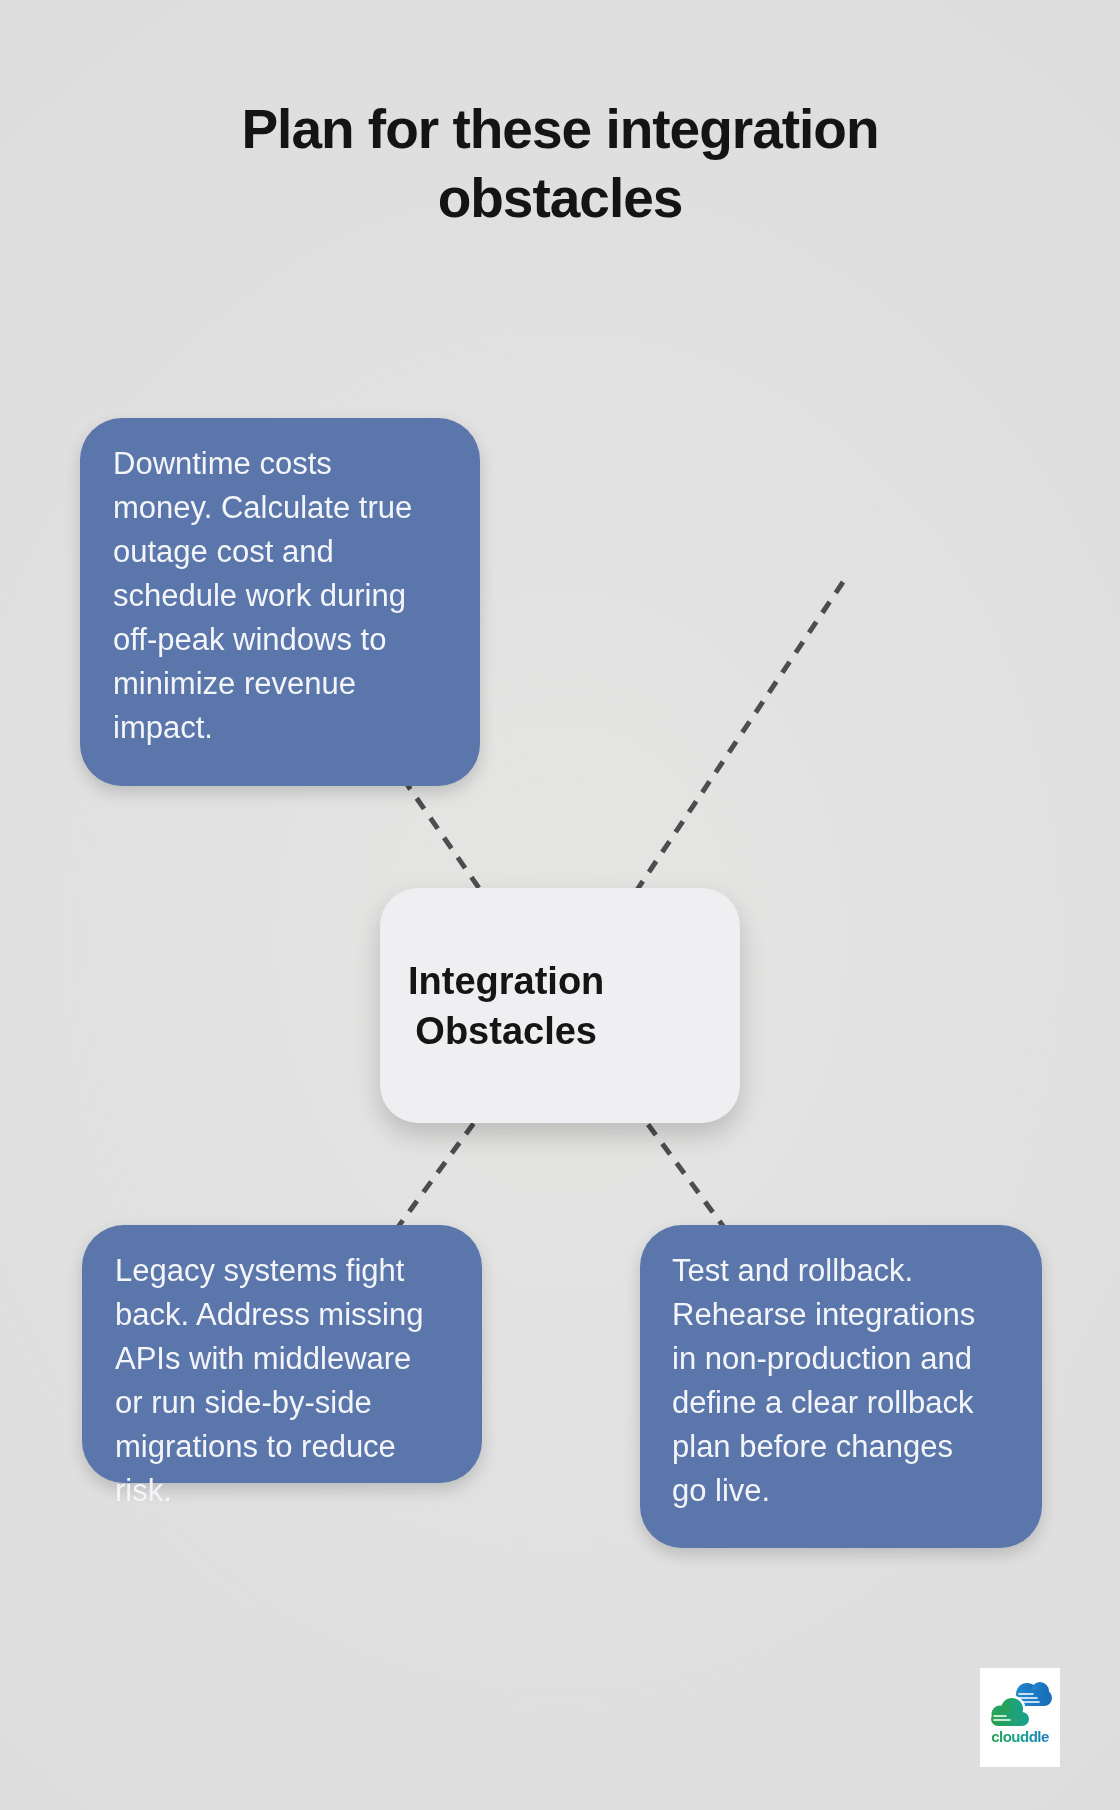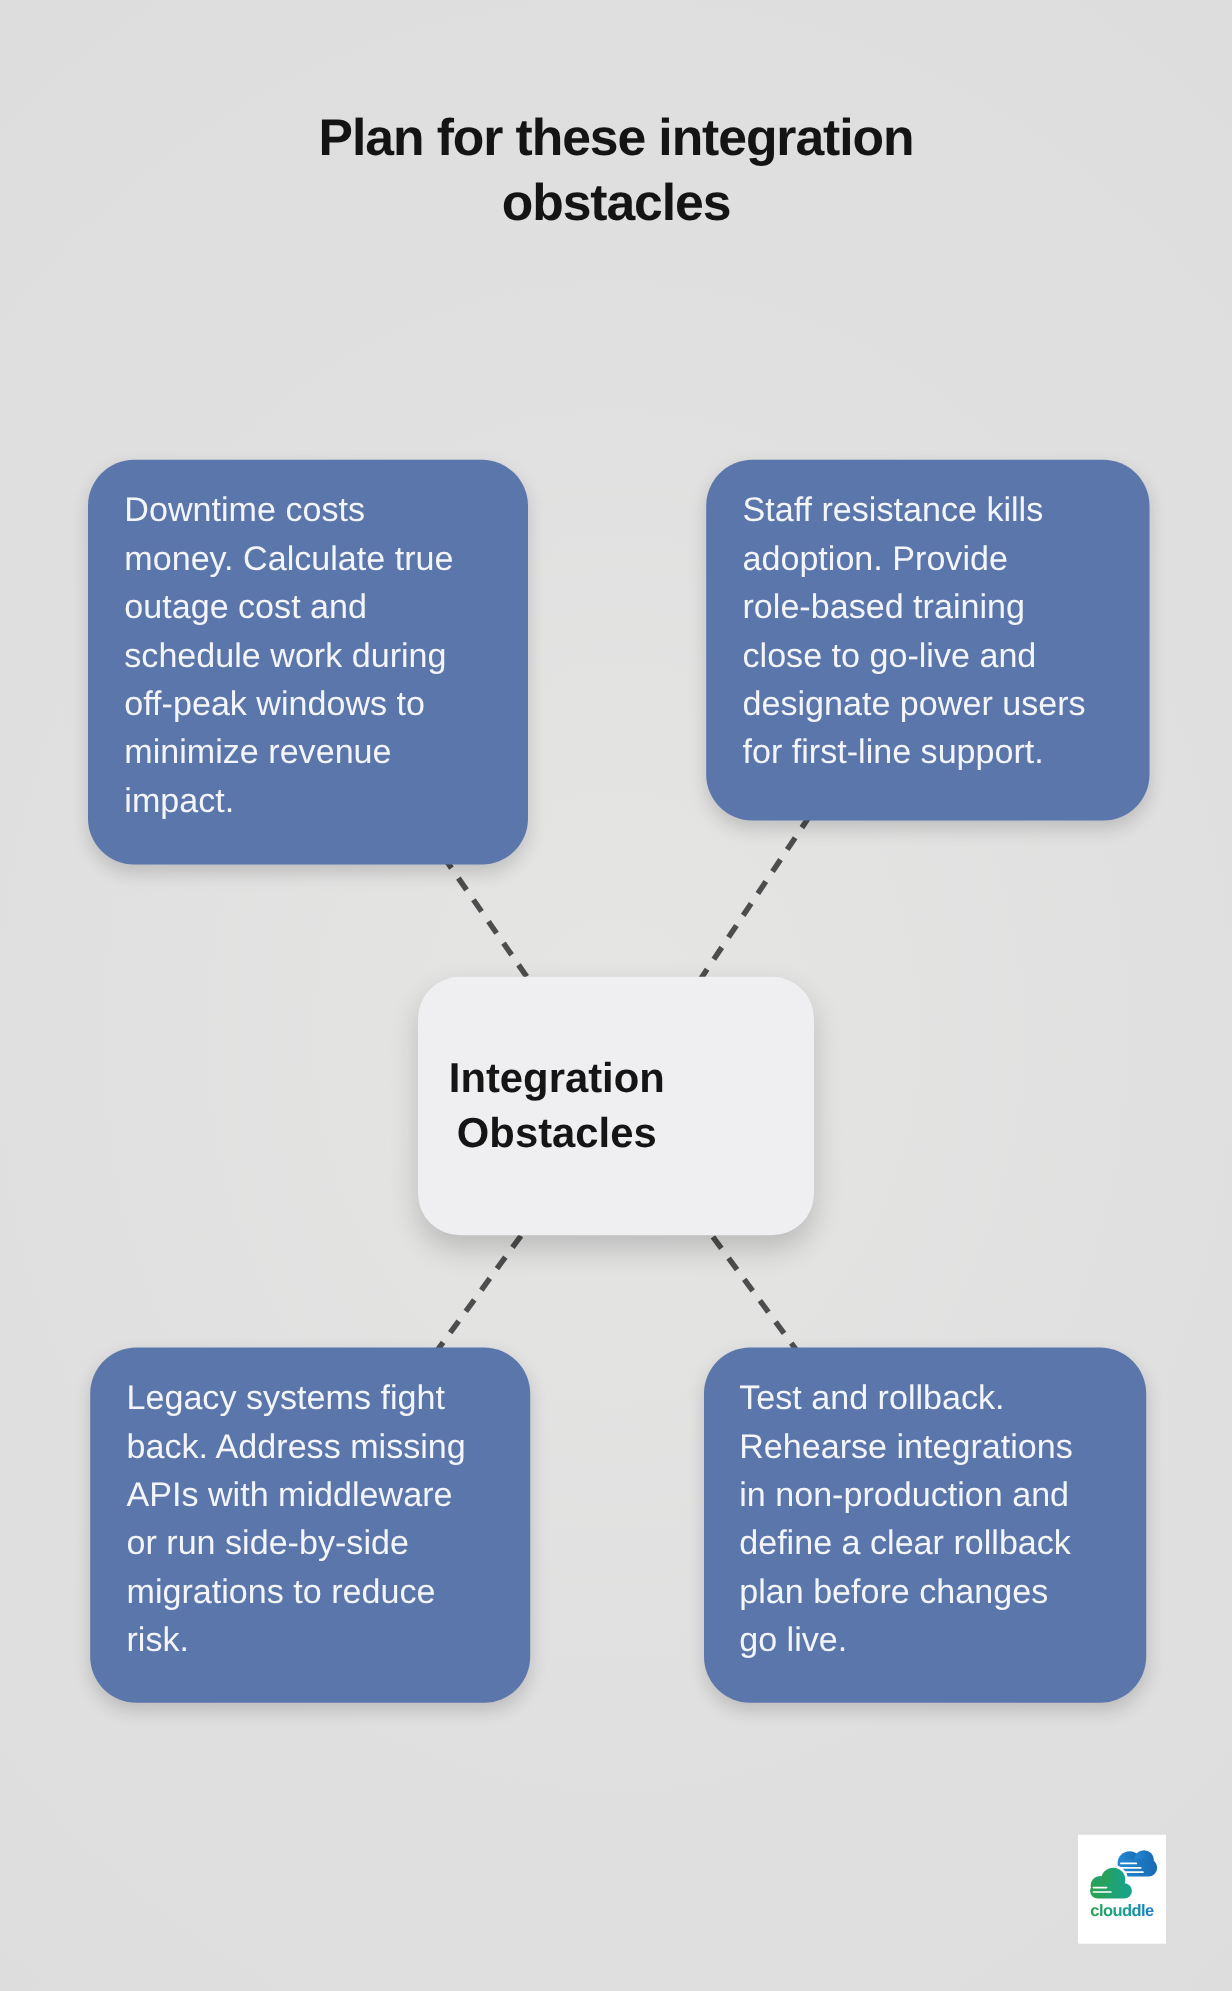--- a/index.html
+++ b/index.html
@@ -14,21 +14,21 @@
   }
 
   .title {
     position: absolute;
     top: 95px;
     left: 50%;
     transform: translateX(-50%);
     width: 900px;
     margin: 0;
     text-align: center;
-    font-size: 47px;
+    font-size: 55px;
     line-height: 1.26;
     font-weight: 700;
     letter-spacing: -1px;
     color: #141414;
     white-space: pre-line;
   }
 
   .connectors {
     position: absolute;
     inset: 0;
@@ -48,21 +48,21 @@
     font-size: 31px;
     line-height: 44px;
     display: flex;
     align-items: flex-start;
     padding: 24px 33px;
   }
   .card-text { white-space: pre-line; }
 
   .card-tl { left: 80px;  top: 418px;  width: 400px; height: 368px; }
   .card-tr { left: 642px; top: 418px;  width: 403px; height: 328px; }
-  .card-bl { left: 82px;  top: 1225px; width: 400px; height: 323px; }
+  .card-bl { left: 82px;  top: 1225px; width: 400px; height: 258px; }
   .card-br { left: 640px; top: 1225px; width: 402px; height: 323px; padding-left: 32px; }
 
   .center-node {
     position: absolute;
     z-index: 1;
     left: 380px;
     top: 888px;
     width: 360px;
     height: 235px;
     box-sizing: border-box;
@@ -114,28 +114,20 @@
   <div class="card card-tl">
     <div class="card-text">Downtime costs
 money. Calculate true
 outage cost and
 schedule work during
 off-peak windows to
 minimize revenue
 impact.</div>
   </div>
 
-  <div class="card card-tr">
-    <div class="card-text">Staff resistance kills
-adoption. Provide
-role-based training
-close to go-live and
-designate power users
-for first-line support.</div>
-  </div>
 
   <div class="card card-bl">
     <div class="card-text">Legacy systems fight
 back. Address missing
 APIs with middleware
 or run side-by-side
 migrations to reduce
 risk.</div>
   </div>
 

